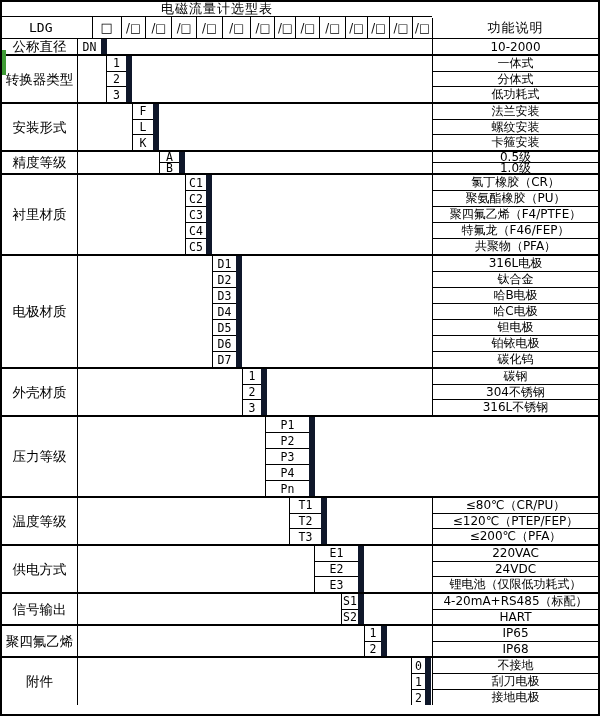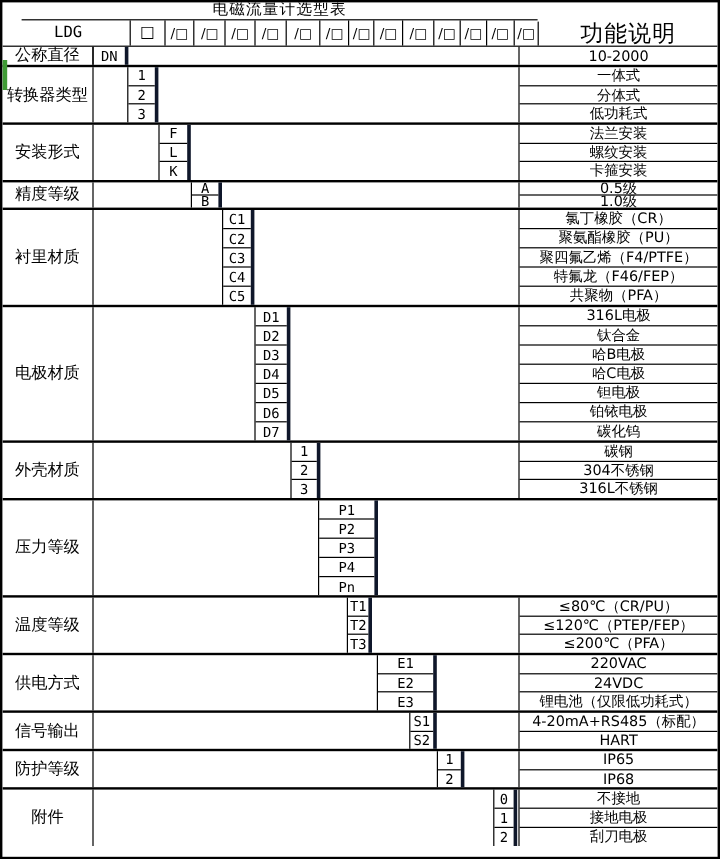--- a/index.html
+++ b/index.html
@@ -3,21 +3,21 @@
 <meta charset="utf-8">
 <style>
   html,body{margin:0;padding:0;background:#fff;}
   .sheet{
     width:600px;height:716px;box-sizing:border-box;position:relative;
     border:2px solid #000;background:#fff;color:#000;
     font-family:"DejaVu Sans","Liberation Sans",sans-serif;
     overflow:hidden;
   }
   
-  .top{display:flex;height:36px;box-sizing:border-box;padding-left:16px;}
+  .top{display:flex;height:36px;box-sizing:border-box;}
   .top-left{width:430px;display:flex;flex-direction:column;box-sizing:border-box;}
   .title-cell{
     height:15px;box-sizing:border-box;border-bottom:1px solid #000;
     text-align:center;font-size:13px;line-height:14px;letter-spacing:1px;
   }
   .ldg-row{flex:1;display:flex;box-sizing:border-box;margin-left:18px;}
   .ldg-label{
     width:76px;box-sizing:border-box;border-right:1px solid #000;
     display:flex;align-items:center;padding-left:9px;font-size:13px;
     font-family:"DejaVu Sans Mono","Liberation Mono",monospace;
@@ -28,33 +28,33 @@
   }
   .slot{
     box-sizing:border-box;border-right:1px solid #000;
     display:flex;align-items:center;justify-content:center;
     font-size:11.5px;white-space:nowrap;
   }
   .slot:last-child{border-right:none;}
   .func-header{
     flex:1;box-sizing:border-box;border-left:1px solid #000;
     display:flex;align-items:center;justify-content:center;
-    font-size:19px;letter-spacing:1px;margin-top:16px;
+    font-size:13px;letter-spacing:1px;margin-top:16px;
   }
   
   .section{display:flex;box-sizing:border-box;border-top:2px solid #000;}
   .cat{
     width:76px;box-sizing:border-box;border-right:1px solid #000;
     display:flex;align-items:center;justify-content:center;
     font-size:13.5px;text-align:center;line-height:1.1;
   }
   .lspan{box-sizing:border-box;}
   .codes{
     display:flex;flex-direction:column;box-sizing:border-box;
-    border-left:1px solid #000;border-right:3px solid #0f172a;margin-left:-1px;
+    border-left:1px solid #000;border-right:6px solid #0f172a;margin-left:-1px;
   }
   .code{
     flex:1;box-sizing:border-box;border-bottom:1px solid #000;
     display:flex;align-items:center;justify-content:center;
     font-size:11.5px;font-family:"DejaVu Sans Mono","Liberation Mono",monospace;
     white-space:nowrap;overflow:hidden;
   }
   .code:last-child{border-bottom:none;}
   .mid{flex:1;}
   .desc{
@@ -226,21 +226,21 @@
       <div class="code">P3</div>
       <div class="code">P4</div>
       <div class="code">Pn</div>
     </div>
     <div class="mid"></div>
   </div>
 
   <div class="section" style="height:48px">
     <div class="cat">温度等级</div>
     <div class="lspan" style="width:212px"></div>
-    <div class="codes" style="width:21px">
+    <div class="codes" style="width:38px">
       <div class="code">T1</div>
       <div class="code">T2</div>
       <div class="code">T3</div>
     </div>
     <div class="mid"></div>
     <div class="desc">
       <div class="drow">≤80℃（CR/PU）</div>
       <div class="drow">≤120℃（PTEP/FEP）</div>
       <div class="drow">≤200℃（PFA）</div>
     </div>
@@ -270,21 +270,21 @@
       <div class="code">S2</div>
     </div>
     <div class="mid"></div>
     <div class="desc">
       <div class="drow">4-20mA+RS485（标配）</div>
       <div class="drow">HART</div>
     </div>
   </div>
 
   <div class="section" style="height:32px">
-    <div class="cat">防护等级</div>
+    <div class="cat">聚四氟乙烯</div>
     <div class="lspan" style="width:287px"></div>
     <div class="codes" style="width:23px">
       <div class="code">1</div>
       <div class="code">2</div>
     </div>
     <div class="mid"></div>
     <div class="desc">
       <div class="drow">IP65</div>
       <div class="drow">IP68</div>
     </div>
@@ -294,19 +294,19 @@
     <div class="cat">附件</div>
     <div class="lspan" style="width:334px"></div>
     <div class="codes" style="width:20px">
       <div class="code">0</div>
       <div class="code">1</div>
       <div class="code">2</div>
     </div>
     <div class="mid"></div>
     <div class="desc">
       <div class="drow">不接地</div>
+      <div class="drow">刮刀电极</div>
       <div class="drow">接地电极</div>
-      <div class="drow">刮刀电极</div>
     </div>
   </div>
 
   <div class="artifact"></div>
 </div>
 
 </body></html>

